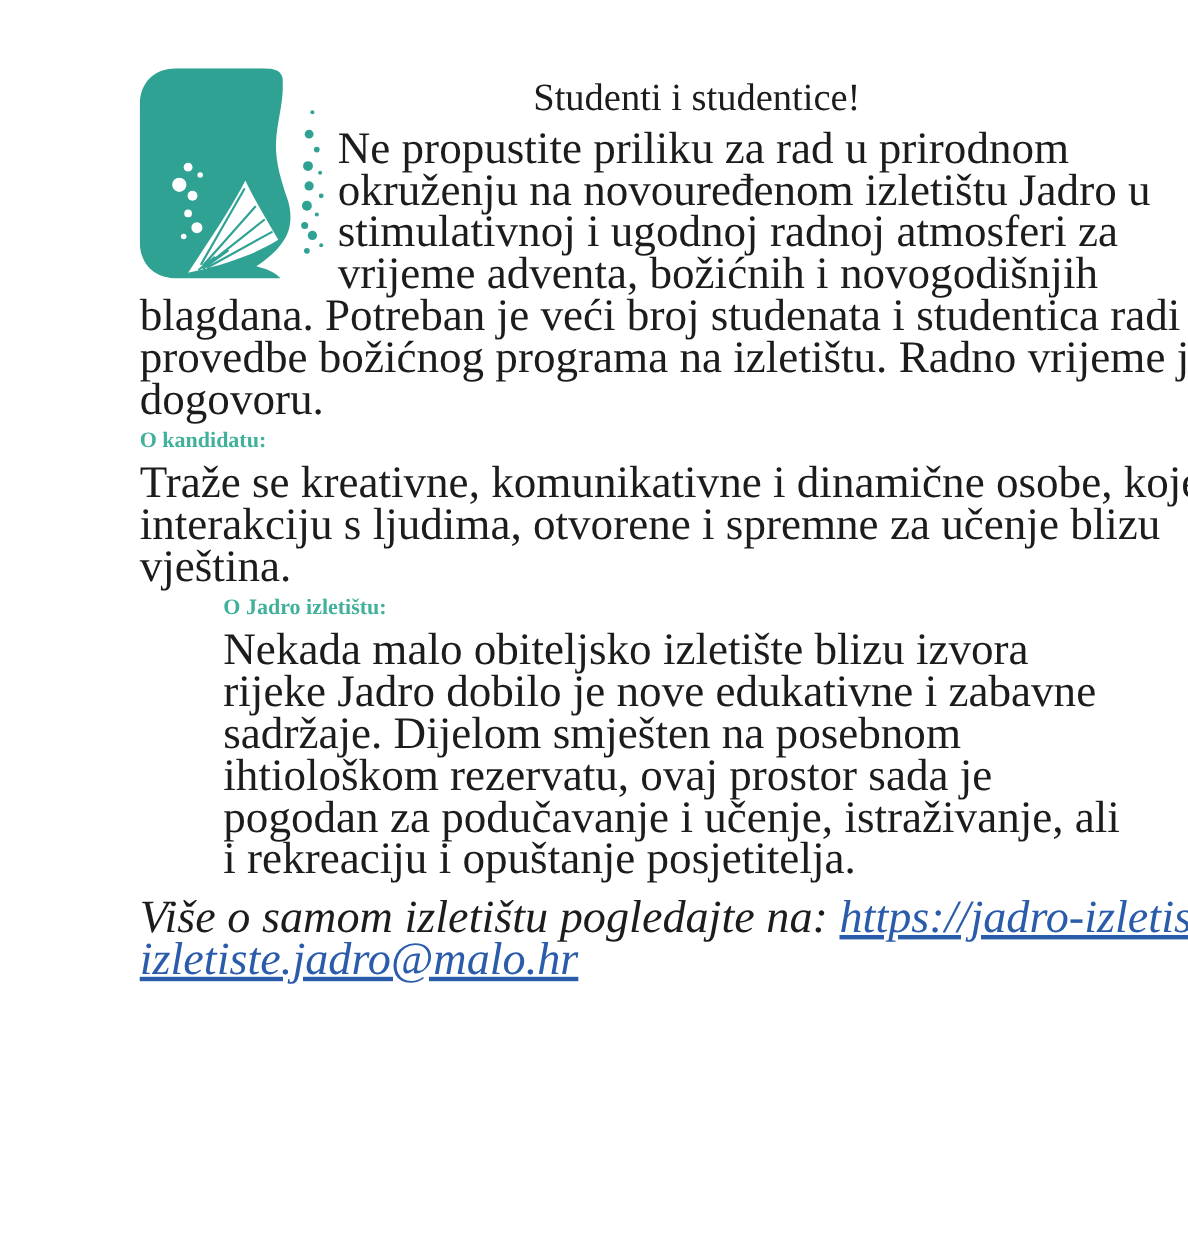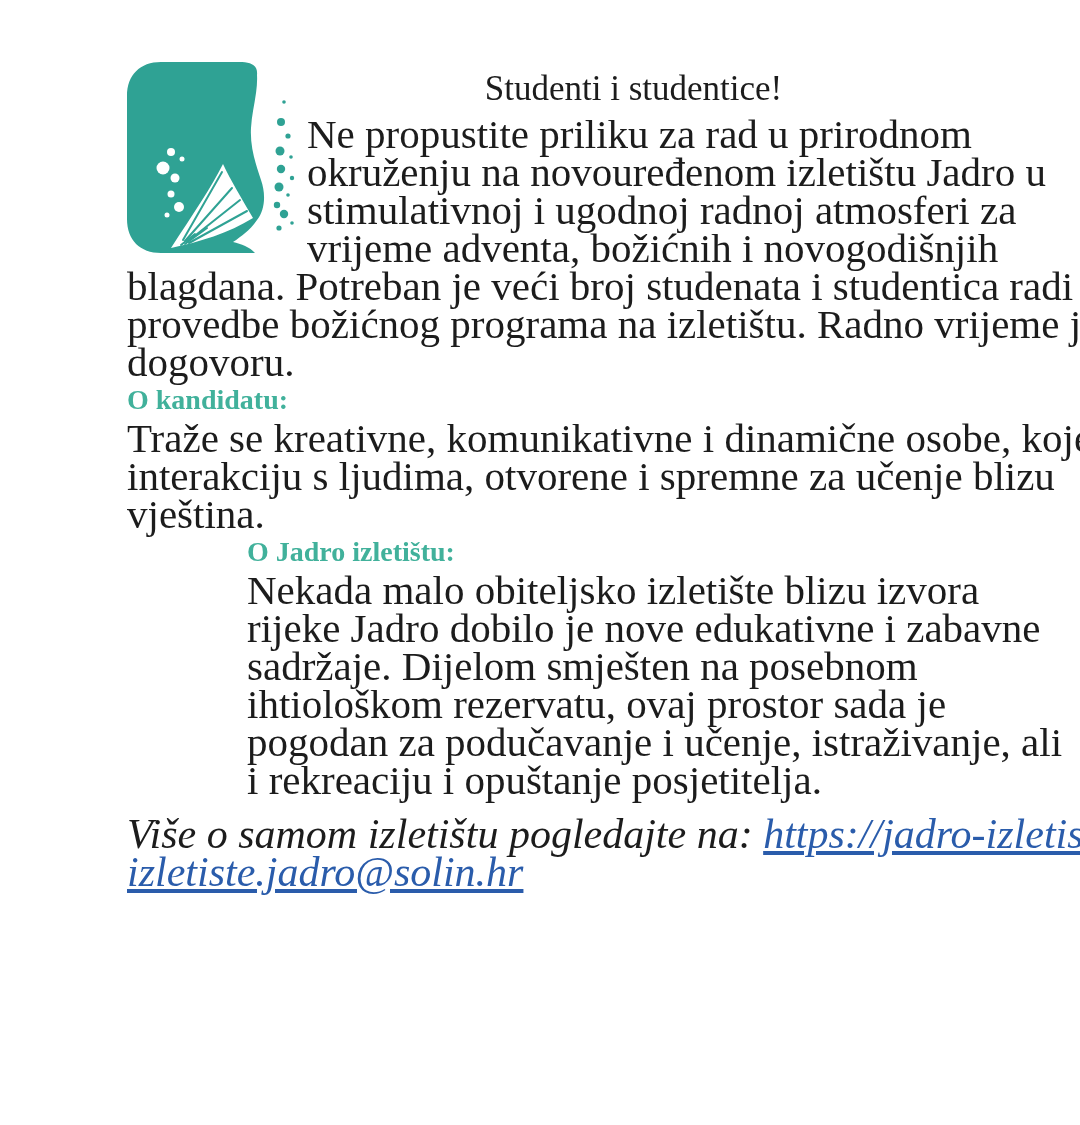--- a/index.html
+++ b/index.html
@@ -32,27 +32,27 @@
     line-height:53px;
     text-align:center;
     white-space:pre;
   }
   .bodytext{
     font-size:41px;
     line-height:38px;
     white-space:pre;
   }
   .teal-heading{
-    font-size:28px;
+    font-size:20px;
     line-height:38px;
     font-weight:bold;
     color:var(--heading-teal);
     white-space:pre;
   }
-  .indented{margin-left:120px;}
+  .indented{margin-left:76px;}
   .contact{margin-top:16px;}
   .contact .line{font-size:42px;line-height:38px;white-space:pre;font-style:italic;}
   a{color:var(--link-blue);text-decoration:underline;cursor:pointer;}
   svg .c-logo{fill:var(--logo-teal);}
   svg .c-white{fill:#ffffff;}
   svg .c-ray{stroke:var(--logo-teal);stroke-width:2;stroke-linecap:round;}
   svg .c-dot{fill:var(--logo-teal);}
 </style>
 </head>
 <body>
@@ -135,16 +135,16 @@
     <p class="bodytext">Nekada malo obiteljsko izletište blizu izvora
 rijeke Jadro dobilo je nove edukativne i zabavne
 sadržaje. Dijelom smješten na posebnom
 ihtiološkom rezervatu, ovaj prostor sada je
 pogodan za podučavanje i učenje, istraživanje, ali
 i rekreaciju i opuštanje posjetitelja.</p>
   </div>
 
   <div class="contact">
     <div class="line"><span>Više o samom izletištu pogledajte na: </span><a href="#">https://jadro-izletiste.hr/</a></div>
-    <div class="line"><a href="#">izletiste.jadro@solin.hr</a></div>
+    <div class="line"><a href="#">izletiste.jadro@malo.hr</a></div>
   </div>
 
 </div>
 
 </body></html>

